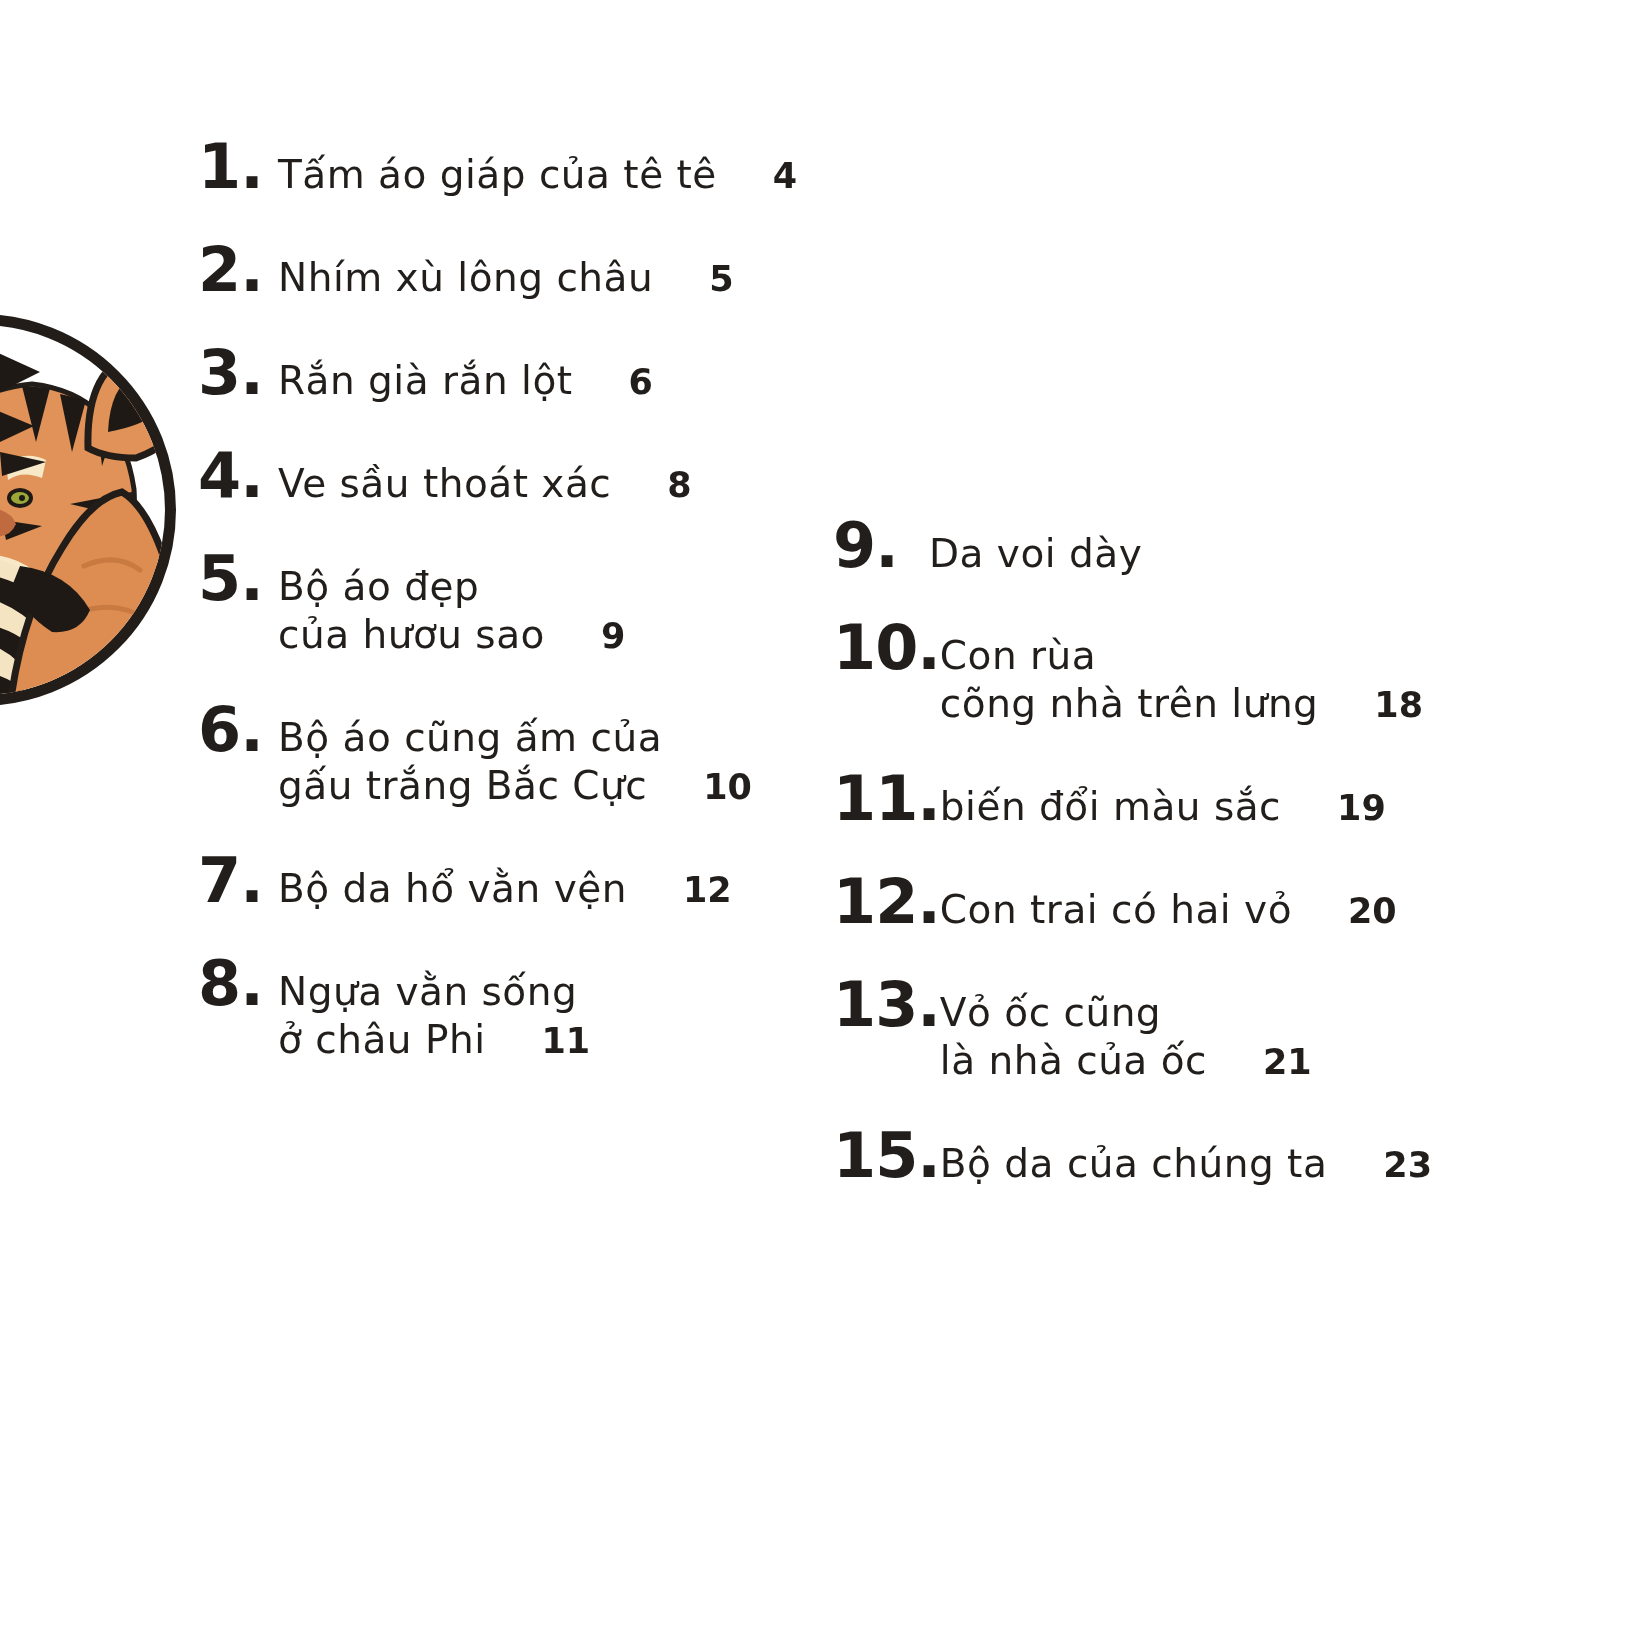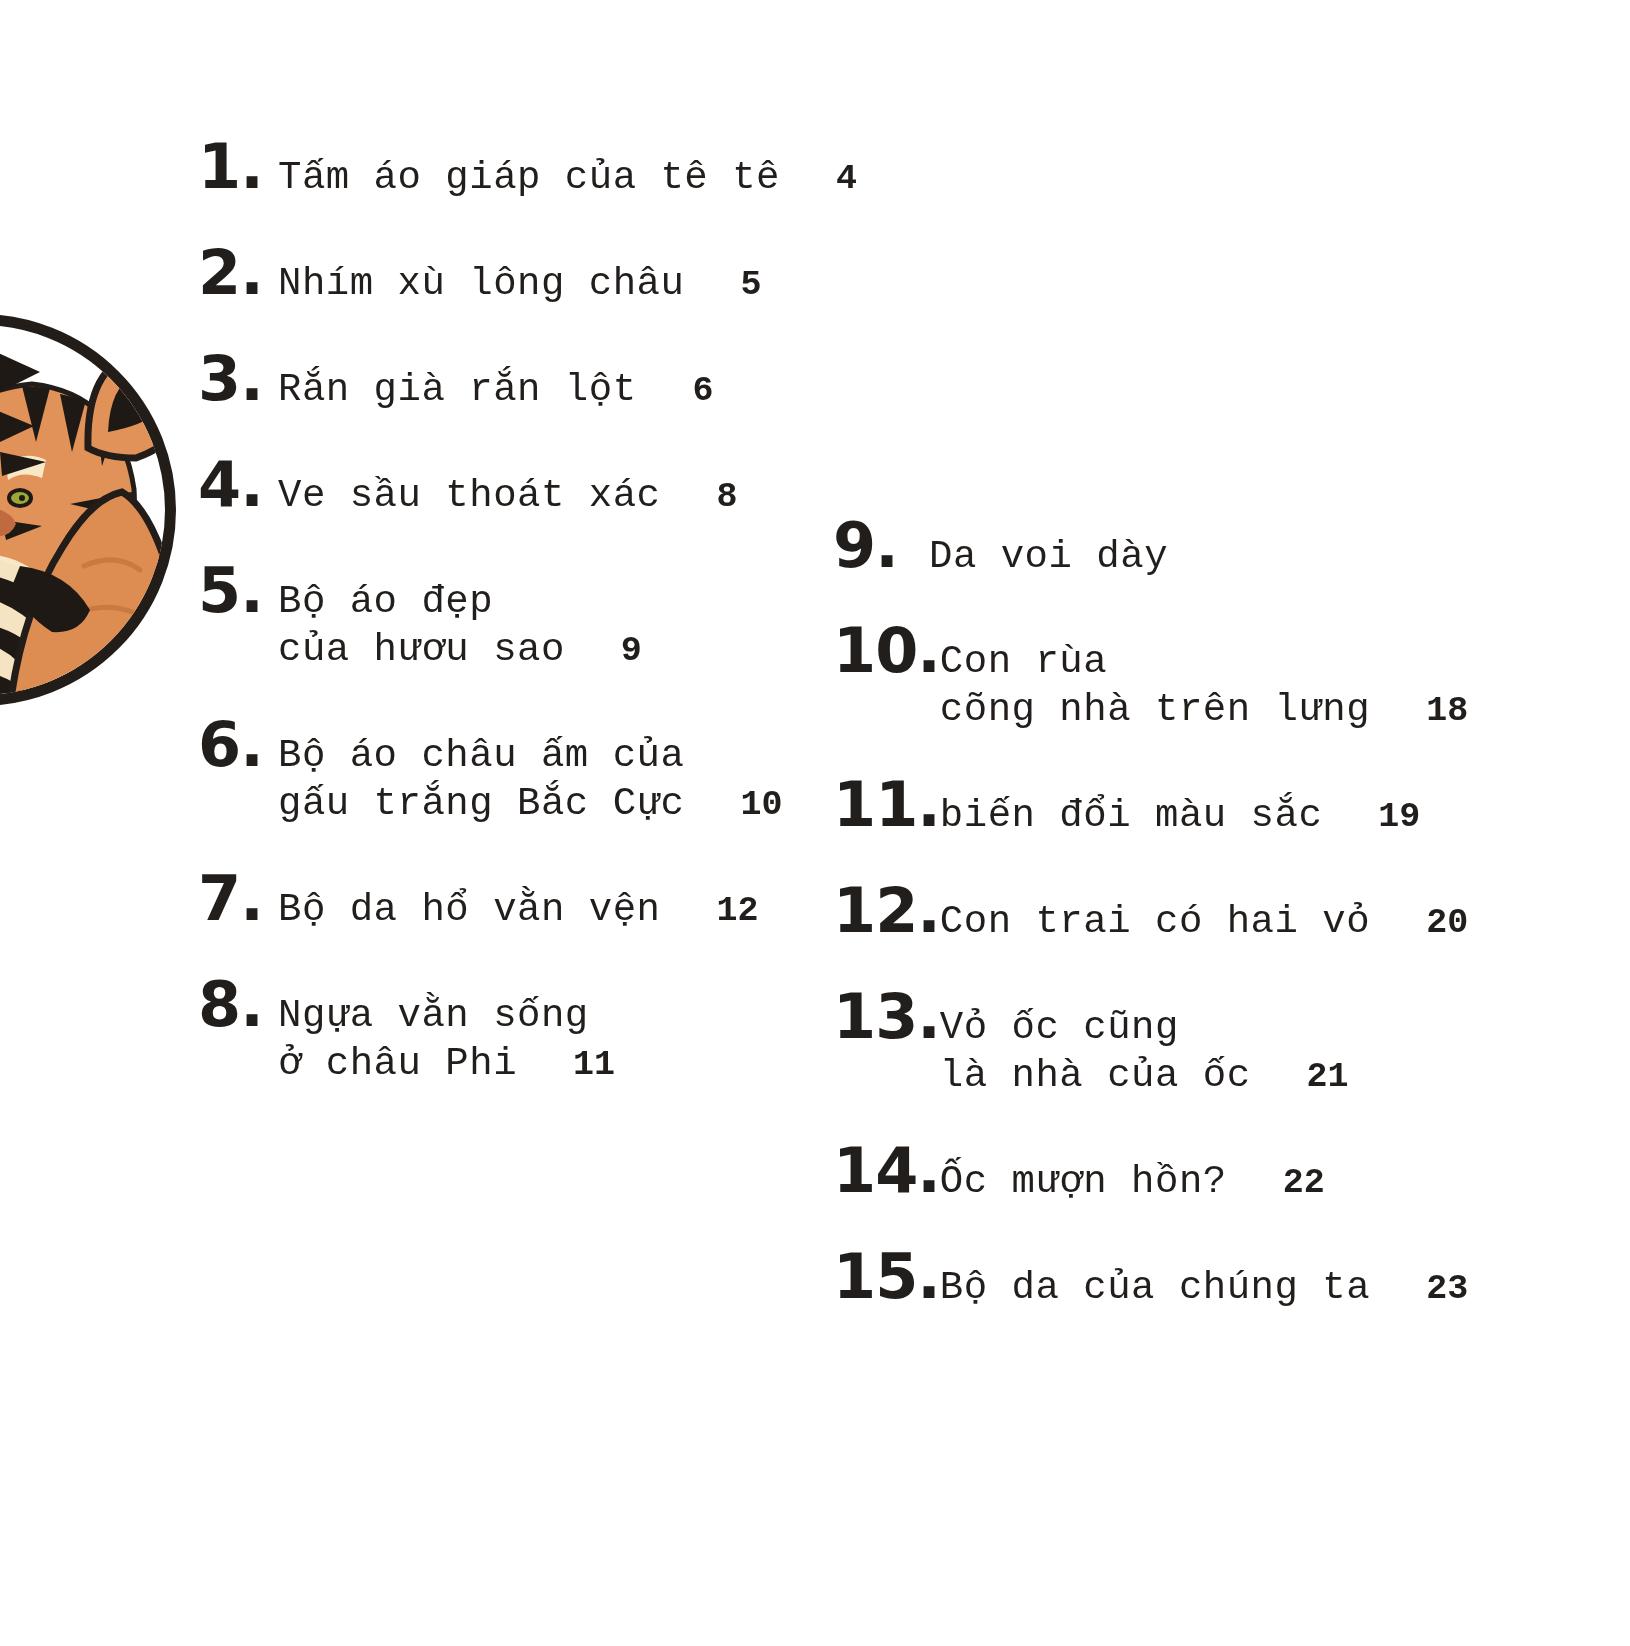--- a/index.html
+++ b/index.html
@@ -32,21 +32,21 @@
   }
   .num {
     flex: 0 0 80px;
     font-size: 62px;
     font-weight: 700;
     line-height: 48px;
     letter-spacing: -1px;
     white-space: nowrap;
   }
   .col-right .num { flex: 0 0 96px; }
-  .body { min-width: 0; font-family: Liberation Mono, monospace; }
+  .body { min-width: 0; }
   .line {
     font-size: 39px;
     line-height: 48px;
     letter-spacing: 0.5px;
     white-space: nowrap;
   }
   .pg {
     font-size: 35px;
     font-weight: 700;
     margin-left: 56px;
@@ -131,21 +131,21 @@
     <span class="num">5.</span>
     <div class="body">
       <div class="line"><span>Bộ áo đẹp</span></div>
       <div class="line"><span>của hươu sao</span><span class="pg">9</span></div>
     </div>
   </div>
 
   <div class="toc-item">
     <span class="num">6.</span>
     <div class="body">
-      <div class="line"><span>Bộ áo châu ấm của</span></div>
+      <div class="line"><span>Bộ áo cũng ấm của</span></div>
       <div class="line"><span>gấu trắng Bắc Cực</span><span class="pg">10</span></div>
     </div>
   </div>
 
   <div class="toc-item">
     <span class="num">7.</span>
     <div class="body">
       <div class="line"><span>Bộ da hổ vằn vện</span><span class="pg">12</span></div>
     </div>
   </div>
@@ -192,26 +192,20 @@
   </div>
 
   <div class="toc-item">
     <span class="num">13.</span>
     <div class="body">
       <div class="line"><span>Vỏ ốc cũng</span></div>
       <div class="line"><span>là nhà của ốc</span><span class="pg">21</span></div>
     </div>
   </div>
 
-  <div class="toc-item">
-    <span class="num">14.</span>
-    <div class="body">
-      <div class="line"><span>Ốc mượn hồn?</span><span class="pg">22</span></div>
-    </div>
-  </div>
 
   <div class="toc-item">
     <span class="num">15.</span>
     <div class="body">
       <div class="line"><span>Bộ da của chúng ta</span><span class="pg">23</span></div>
     </div>
   </div>
 
 </div>
 

